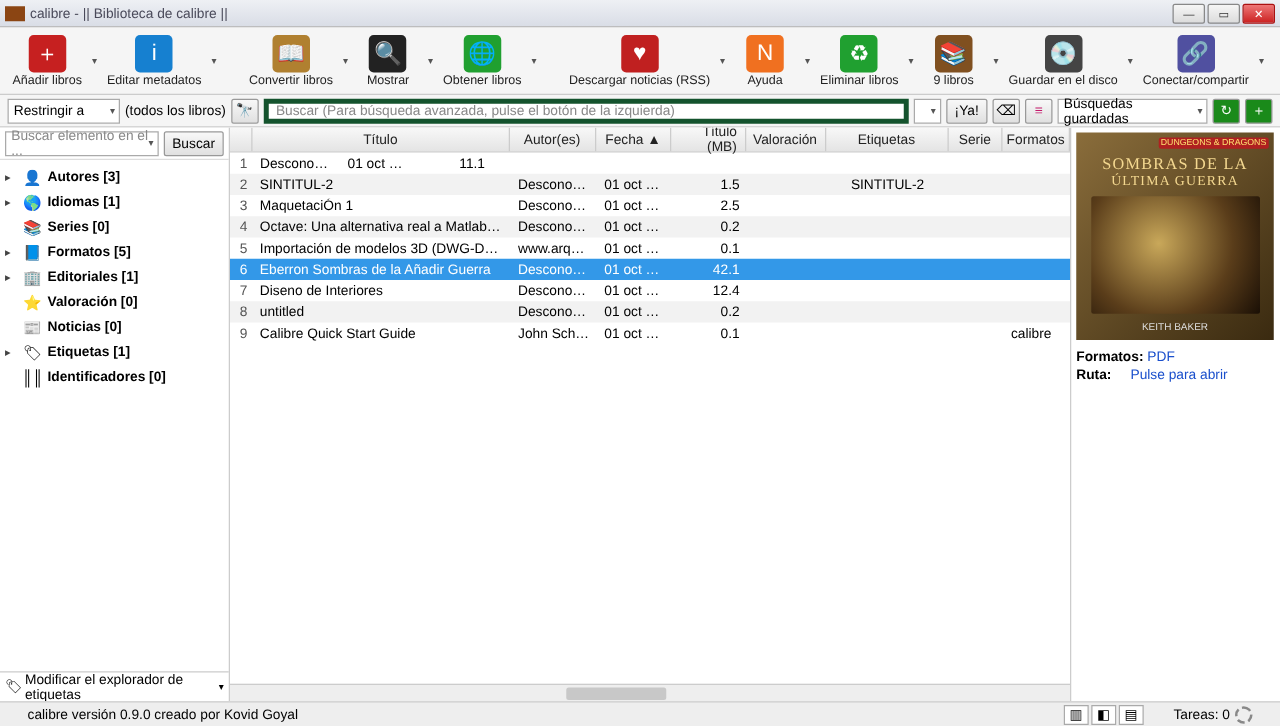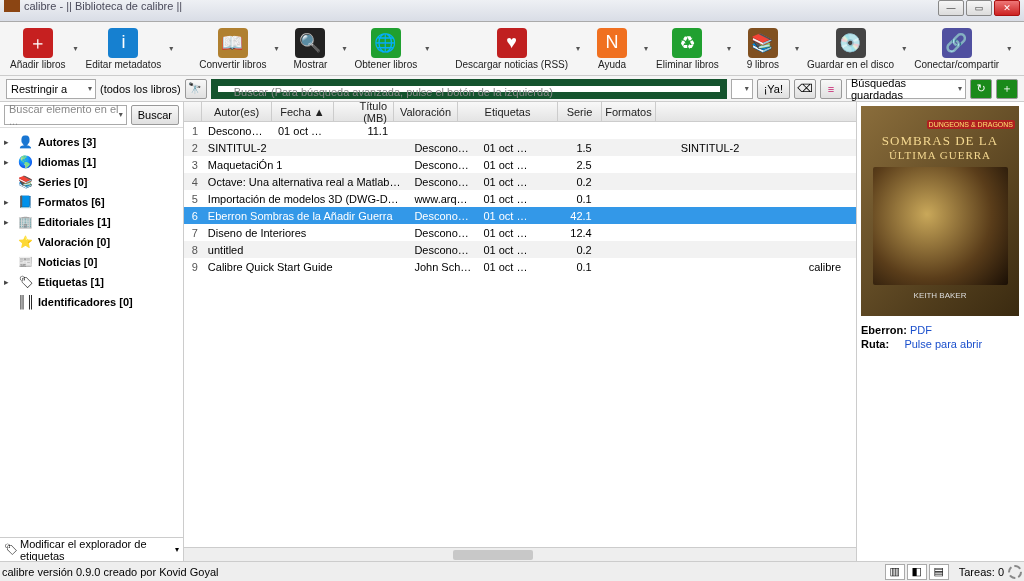--- a/index.html
+++ b/index.html
@@ -1,31 +1,31 @@
 <!DOCTYPE html>
 <html><head>
 <meta charset="utf-8">
 <style>
 * { box-sizing: border-box; margin: 0; padding: 0; font-family: Tahoma, Arial, sans-serif; font-size: 11px; }
 body { background: #fff; width: 1024px; height: 581px; overflow: hidden; display: flex; flex-direction: column; }
-.titlebar { height: 22px; background: linear-gradient(#eef0f4,#d9dde6); display: flex; padding: 0 4px; border-bottom: 1px solid #aaa; }
+.titlebar { height: 22px; background: linear-gradient(#eef0f4,#d9dde6); display: flex; align-items: center; padding: 0 4px; border-bottom: 1px solid #aaa; }
 .titlebar .icon { width: 16px; height: 12px; background: #8b4513; margin-right: 4px; }
 .titlebar .txt { color: #4a4a5a; flex: 1; }
 .winbtns { display: flex; gap: 2px; }
 .winbtn { width: 26px; height: 16px; border: 1px solid #888; border-radius: 2px; background: linear-gradient(#f6f6f6,#dcdcdc); display: flex; align-items: center; justify-content: center; font-size: 9px; color: #333; }
 .winbtn.close { background: linear-gradient(#e77,#c22); color: #fff; border-color: #a11; }
 .toolbar { height: 54px; background: #f5f5f5; display: flex; align-items: center; border-bottom: 1px solid #ccc; padding: 2px 6px; gap: 2px; }
 .tbtn { display: flex; flex-direction: column; align-items: center; justify-content: center; padding: 1px 4px; min-width: 56px; cursor: pointer; }
 .tbtn .ico { width: 30px; height: 30px; border-radius: 4px; display: flex; align-items: center; justify-content: center; font-size: 18px; color: #fff; margin-bottom: 1px; }
 .tbtn .lbl { font-size: 10px; color: #222; white-space: nowrap; }
 .dd { width: 8px; color: #555; font-size: 8px; padding: 0 2px; cursor: pointer; align-self: center; }
 .searchrow { height: 26px; background: #f5f5f5; display: flex; align-items: center; padding: 2px 6px; gap: 4px; border-bottom: 1px solid #ccc; }
 .combo { height: 20px; border: 1px solid #aaa; background: #fff; padding: 0 16px 0 4px; position: relative; display: flex; align-items: center; }
 .combo::after { content: "▾"; position: absolute; right: 3px; font-size: 8px; color: #555; }
-.sinput { flex: 1; height: 20px; border: 7px solid #14532d; padding: 0 16px; color: #888; background: #fff; }
+.sinput { flex: 1; height: 20px; border: 4px solid #14532d; padding: 0 6px; color: #888; background: #fff; }
 .sbtn { height: 20px; padding: 0 6px; border: 1px solid #999; background: linear-gradient(#f8f8f8,#e0e0e0); cursor: pointer; display: flex; align-items: center; border-radius: 2px; }
 .iconbtn { width: 22px; height: 20px; border: 1px solid #999; background: linear-gradient(#f8f8f8,#e0e0e0); display: flex; align-items: center; justify-content: center; cursor: pointer; border-radius: 2px; }
 .main { flex: 1; display: flex; overflow: hidden; }
 .sidebar { width: 184px; background: #fff; border-right: 1px solid #ccc; display: flex; flex-direction: column; }
 .sidehead { height: 26px; display: flex; align-items: center; padding: 2px 4px; gap: 4px; border-bottom: 1px solid #ddd; }
 .sideinput { flex: 1; height: 20px; border: 1px solid #aaa; padding: 0 4px; color: #888; }
 .sidelist { flex: 1; padding: 4px 2px; }
 .sitem { display: flex; align-items: center; height: 20px; padding: 0 2px; gap: 4px; cursor: pointer; }
 .sitem .exp { width: 10px; font-size: 9px; color: #444; }
 .sitem .sic { width: 16px; height: 16px; display: flex; align-items: center; justify-content: center; font-size: 12px; }
@@ -45,31 +45,31 @@
 .c2 { width: 70px; }
 .c3 { width: 62px; }
 .c4 { width: 60px; text-align: right; }
 .c5 { width: 64px; }
 .c6 { width: 100px; text-align: center; }
 .c7 { width: 44px; }
 .c8 { width: 54px; }
 .scrollbar { height: 14px; background: #eee; border-top: 1px solid #ccc; position: relative; }
 .scrollbar .thumb { position: absolute; left: 40%; width: 80px; height: 10px; top: 2px; background: #c8c8c8; border-radius: 2px; }
 .rightpane { width: 168px; background: #fff; padding: 4px; border-left: 1px solid #ccc; }
-.cover { width: 158px; height: 210px; background: linear-gradient(135deg,#8a6d3b,#3a2a10); color: #f0d080; display: flex; flex-direction: column; align-items: center; padding: 14px 4px; font-size: 9px; text-align: center; position: relative; }
+.cover { width: 158px; height: 166px; background: linear-gradient(135deg,#8a6d3b,#3a2a10); color: #f0d080; display: flex; flex-direction: column; align-items: center; padding: 4px 4px; font-size: 9px; text-align: center; position: relative; }
 .cover .brand { background: #b02020; color: #ffe070; font-size: 7px; padding: 1px 2px; border-radius: 2px; align-self: flex-end; }
 .cover .t1 { font-family: serif; font-size: 13px; letter-spacing: 1px; margin-top: 4px; color: #f4d890; }
 .cover .t2 { font-family: serif; font-size: 11px; letter-spacing: 1px; color: #f4d890; }
 .cover .art { flex: 1; margin: 6px 0; width: 90%; background: radial-gradient(circle at 40% 40%, #c9a85a 0%, #5a3d1a 60%, #1a0f05 100%); border-radius: 2px; }
 .cover .auth { font-size: 8px; color: #ddd; margin-bottom: 2px; }
 .meta { margin-top: 8px; font-size: 11px; }
 .meta div { margin-bottom: 2px; }
 .meta b { font-weight: bold; }
 .meta a { color: #1a4fcc; text-decoration: none; }
-.statusbar { height: 20px; background: #eee; border-top: 1px solid #ccc; display: flex; align-items: center; padding: 0 2px; }
+.statusbar { height: 20px; background: #eee; border-top: 1px solid #ccc; display: flex; align-items: center; padding: 0 22px; }
 .statusbar .sp { flex: 1; }
 .statusbar .sic2 { width: 20px; height: 16px; background: #fff; border: 1px solid #aaa; margin-left: 2px; display: flex; align-items: center; justify-content: center; cursor: pointer; }
 .spin { width: 14px; height: 14px; border: 2px dashed #888; border-radius: 50%; margin-left: 4px; }
 </style>
 </head>
 <body>
 
 <div class="titlebar">
   <div class="icon"></div>
   <div class="txt">calibre - || Biblioteca de calibre ||</div>
@@ -182,21 +182,21 @@
           <span class="slbl">Idiomas [1]</span>
         </div>
         <div class="sitem">
           <span class="exp"></span>
           <span class="sic">📚</span>
           <span class="slbl">Series [0]</span>
         </div>
         <div class="sitem">
           <span class="exp">▸</span>
           <span class="sic">📘</span>
-          <span class="slbl">Formatos [6]</span>
+          <span class="slbl">Formatos [5]</span>
         </div>
         <div class="sitem">
           <span class="exp">▸</span>
           <span class="sic">🏢</span>
           <span class="slbl">Editoriales [1]</span>
         </div>
         <div class="sitem">
           <span class="exp"></span>
           <span class="sic">⭐</span>
           <span class="slbl">Valoración [0]</span>
@@ -220,20 +220,21 @@
     <div class="sidefoot">
       <span>🏷</span>
       <span style="flex:1">Modificar el explorador de etiquetas</span>
       <span style="font-size:8px">▾</span>
     </div>
   </div>
 
   <div class="center">
     <div class="thead" id="thead">
         <div class="th c0"></div>
+        <div class="th c1">Título</div>
         <div class="th c2">Autor(es)</div>
         <div class="th c3">Fecha ▲</div>
         <div class="th c4">Título (MB)</div>
         <div class="th c5">Valoración</div>
         <div class="th c6">Etiquetas</div>
         <div class="th c7">Serie</div>
         <div class="th c8">Formatos</div>
       </div>
     <div class="tbody" id="tbody">
         <div class="tr">
@@ -342,27 +343,27 @@
 
   <div class="rightpane">
     <div class="cover">
       <div class="brand">DUNGEONS &amp; DRAGONS</div>
       <div class="t1">SOMBRAS DE LA</div>
       <div class="t2">ÚLTIMA GUERRA</div>
       <div class="art"></div>
       <div class="auth">KEITH BAKER</div>
     </div>
     <div class="meta">
-      <div><b>Eberron:</b> <a href="#">PDF</a></div>
+      <div><b>Formatos:</b> <a href="#">PDF</a></div>
       <div><b>Ruta:</b>&nbsp;&nbsp;&nbsp;&nbsp;&nbsp;<a href="#">Pulse para abrir</a></div>
     </div>
   </div>
 </div>
 
 <div class="statusbar">
   <span>calibre versión 0.9.0 creado por Kovid Goyal</span>
   <span class="sp"></span>
   <div class="sic2">▥</div>
   <div class="sic2">◧</div>
   <div class="sic2">▤</div>
-  <span style="margin-left:10px">Tareas: 0</span>
+  <span style="margin-left:24px">Tareas: 0</span>
   <div class="spin"></div>
 </div>
 
 </body></html>

